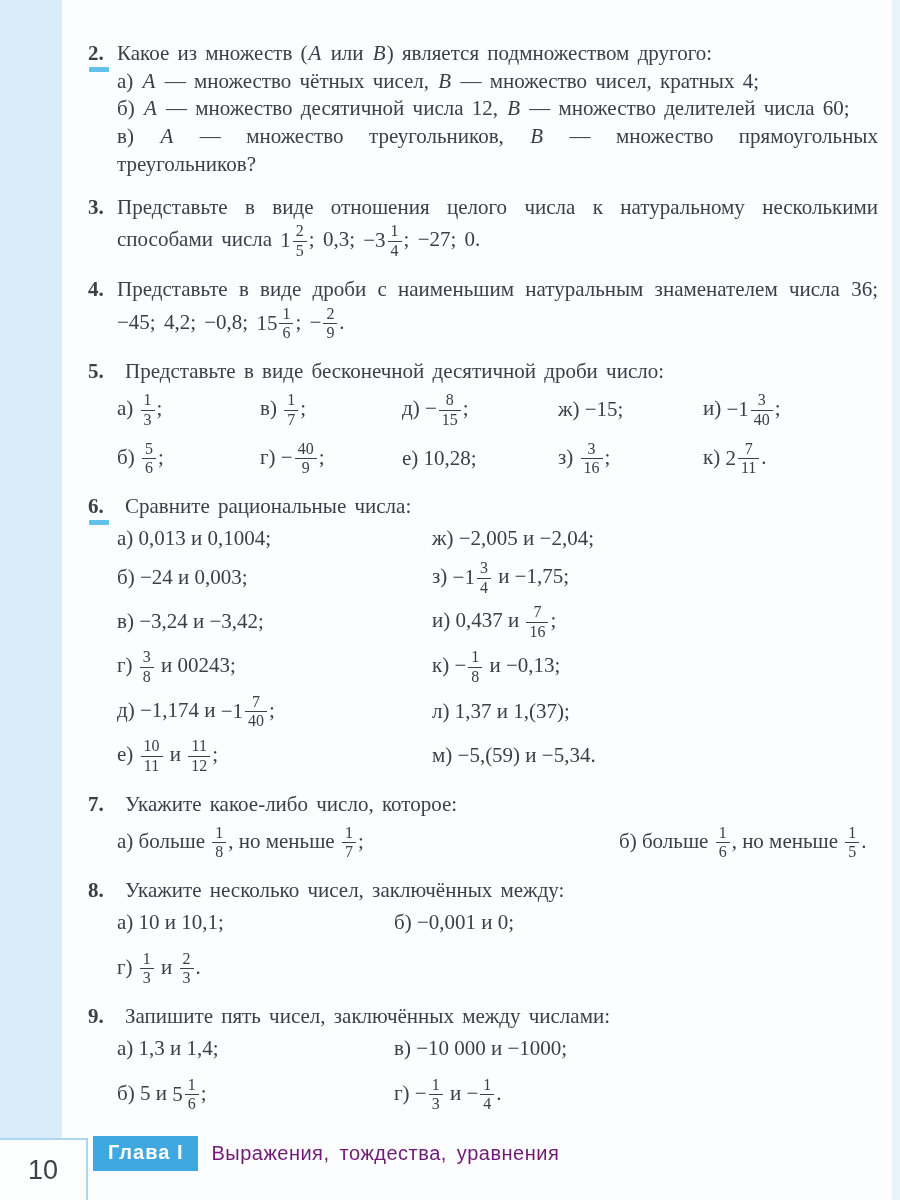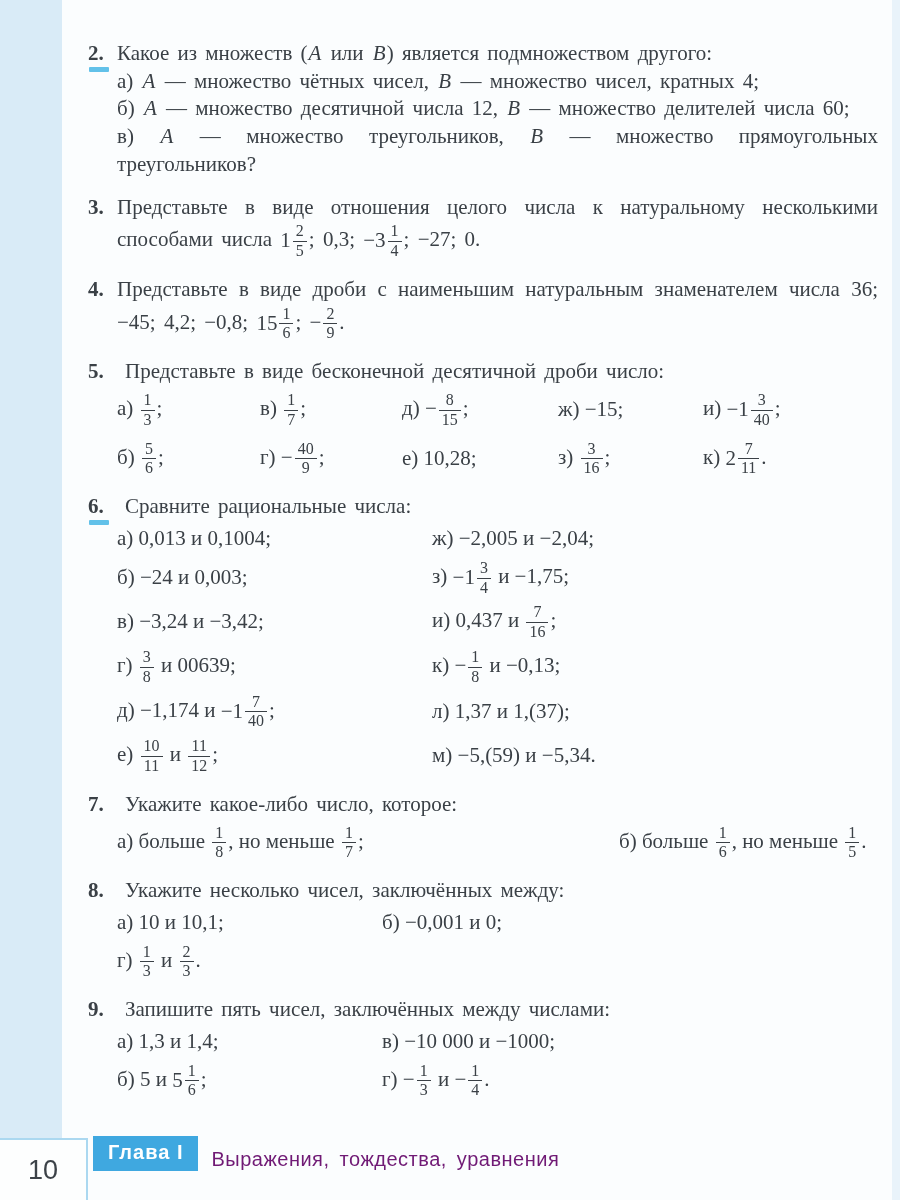--- a/index.html
+++ b/index.html
@@ -35,21 +35,21 @@
     border-radius:1px;
   }
   .task-body { padding-left:0; }
   .para { text-align:justify; word-spacing:3px; }
   .para.header { margin-bottom:4px;margin-left:8px; }
   .grid { display:grid; row-gap:5px; align-items:center; margin-top:4px; }
   .grid .item { white-space:nowrap; }
   .grid.five  { grid-template-columns:143px 142px 156px 145px 1fr; row-gap:9px; }
   .grid.two-wide  { grid-template-columns:315px 1fr; }
   .grid.two-seven { grid-template-columns:502px 1fr; }
-  .grid.two-mid   { grid-template-columns:265px 1fr; }
+  .grid.two-mid   { grid-template-columns:265px 1fr;gap:12px; }
   i.var { font-family:"Liberation Serif",serif; font-style:italic; padding:0 1px; }
   .mixed { display:inline-flex; align-items:center; vertical-align:middle; }
   .whole { display:inline-block; }
   .frac {
     display:inline-flex; flex-direction:column; text-align:center;
     vertical-align:middle; font-size:0.76em; line-height:1.18;
     margin:1px 2px 0 2px;
   }
   .frac .num { padding:0 3px; }
   .frac .den { border-top:1.4px solid #3a4046; padding:0 3px; }
@@ -57,21 +57,21 @@
   .page-number-box {
     position:absolute; left:0; bottom:0; width:88px; height:62px;
     background:#fdfefe;
     border-top:2px solid #abd8f0; border-right:2px solid #abd8f0;
     display:flex; align-items:center; justify-content:center;
     font-family:"Liberation Sans",sans-serif;
     font-size:27px; color:#3c4248;
   }
   .chapter-line {
     position:absolute; left:93px; top:2px;
-    display:flex; align-items:flex-end; gap:13px;
+    display:flex; align-items:center; gap:13px;
     font-family:"Liberation Sans",sans-serif;
   }
   .chapter-badge {
     color:#ffffff; font-weight:bold; font-size:20px;
     padding:5px 15px 7px 15px; letter-spacing:1px;
   }
   .chapter-title { font-size:20px; letter-spacing:0.5px; word-spacing:4px; }
 </style>
 </head>
 <body>
@@ -204,21 +204,21 @@
               <span class="frac">
                 <span class="num">7</span>
                 <span class="den">16</span>
               </span>
             </span><span>;</span></div>
           <div class="item"><span>г) </span><span class="mixed">
               <span class="frac">
                 <span class="num">3</span>
                 <span class="den">8</span>
               </span>
-            </span><span> и 00639;</span></div>
+            </span><span> и 00243;</span></div>
           <div class="item"><span>к) −</span><span class="mixed">
               <span class="frac">
                 <span class="num">1</span>
                 <span class="den">8</span>
               </span>
             </span><span> и −0,13;</span></div>
           <div class="item"><span>д) −1,174 и </span><span class="mixed">
               <span class="whole">−1</span>
               <span class="frac">
                 <span class="num">7</span>

